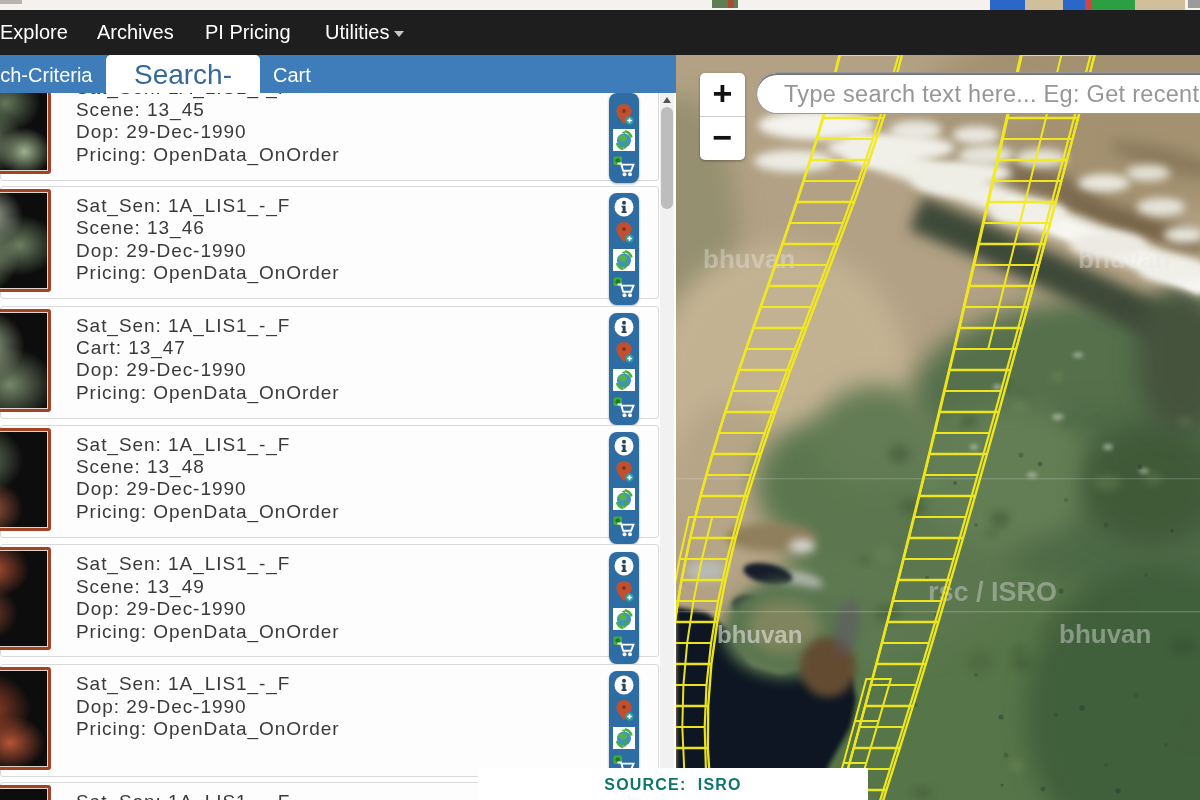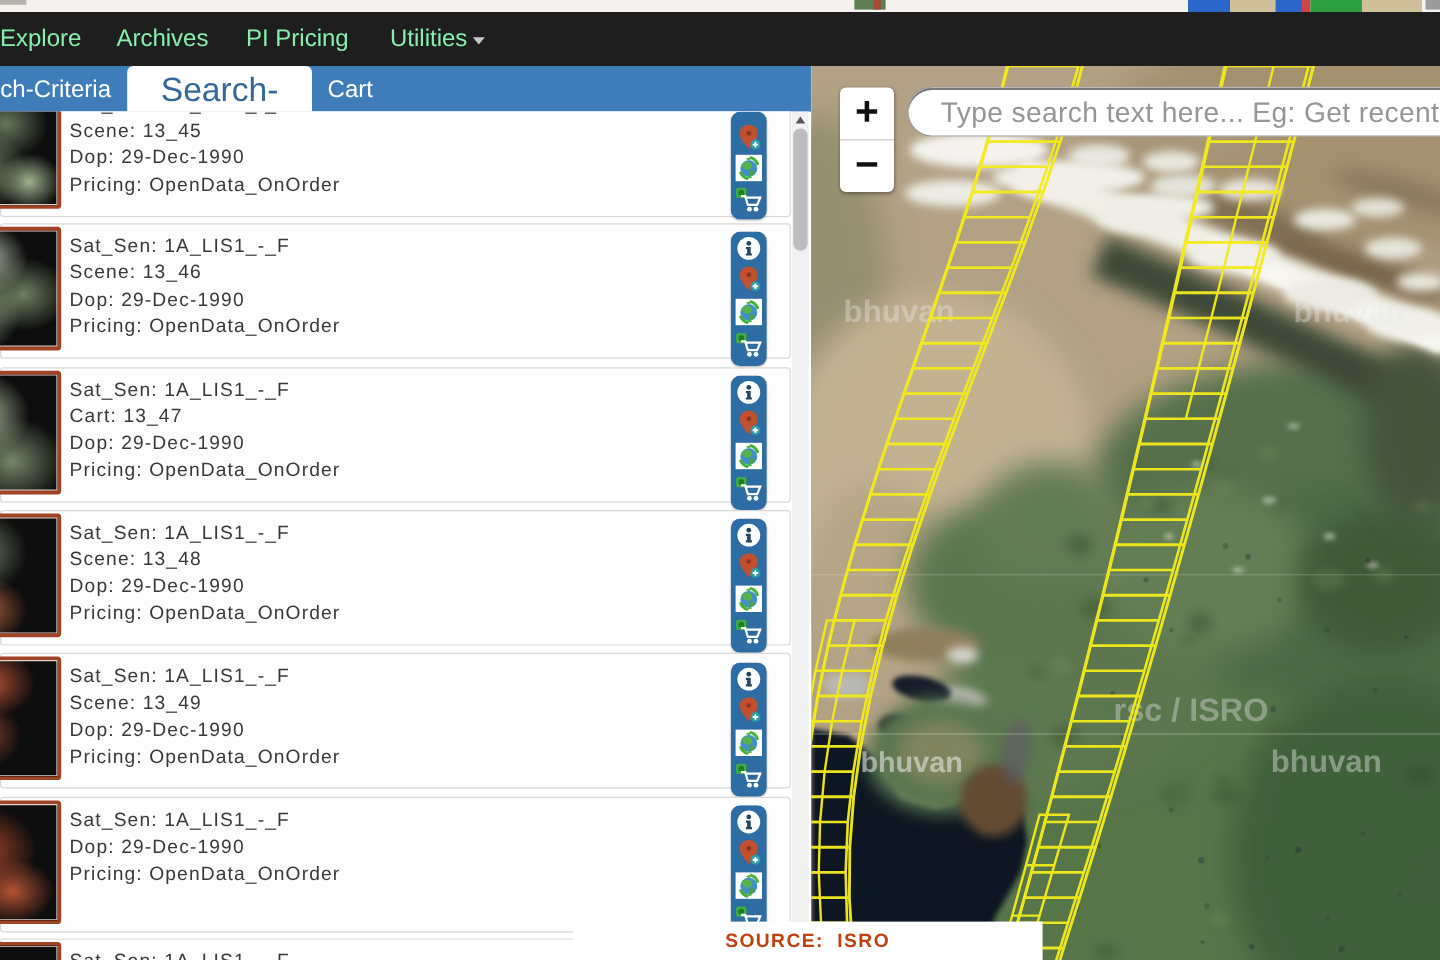--- a/index.html
+++ b/index.html
@@ -1,37 +1,37 @@
 <!DOCTYPE html>
 <html><head><meta charset="utf-8">
 <style>
 html,body{margin:0;padding:0}
 #app{position:relative;width:1200px;height:800px;overflow:hidden;background:#fff;font-family:"Liberation Sans",sans-serif}
 #topstrip{position:absolute;left:0;top:0;width:1200px;height:10px;background:#f4f1ee}
 .frag{position:absolute;top:0}
-#navbar{position:absolute;left:0;top:10px;width:1200px;height:45px;background:#1e1e1e;color:#86efac;font-size:20px}
+#navbar{position:absolute;left:0;top:10px;width:1200px;height:45px;background:#1e1e1e;color:#ffffff;font-size:20px}
 .nv{position:absolute;top:11px}
 #tabbar{position:absolute;left:0;top:55px;width:676px;height:38px;background:#3e7cba}
 .tab{position:absolute;top:0;height:38px;line-height:40px;font-size:20px;color:#fff}
 #activetab{position:absolute;left:106px;top:55px;width:154px;height:38px;background:#fff;border-radius:5px 5px 0 0;color:#35699c;text-align:center;line-height:40px;font-size:28px}
 #listwrap{position:absolute;left:0;top:93px;width:660px;height:707px;background:#fff;overflow:hidden}
 .item{position:absolute;left:0;width:657px;height:111px;background:#fdfdfd;border:1px solid #d9d9d9;border-radius:3px}
-.ln{margin-left:57px;font-size:16px;letter-spacing:0.95px;line-height:22.4px;color:#3a3a3a}
+.ln{margin-left:75px;font-size:19px;letter-spacing:0.95px;line-height:22.4px;color:#3a3a3a}
 .item .ln:first-child{margin-top:8px}
 .thumb{position:absolute;left:-50px;width:95px;height:97px;border:3px solid #a04327;border-radius:3px;background-color:#0d0d0d;box-shadow:inset 0 0 0 1px #ded5c8}
 .pill{position:absolute;filter:drop-shadow(0 1px 1px rgba(0,0,0,.3))}
 #scrollbar{position:absolute;left:660px;top:93px;width:14px;height:707px;background:#f1f1f1}
 #sthumb{position:absolute;left:1px;top:14px;width:12px;height:102px;background:#bdbdbd;border-radius:6px}
 #sarrow{position:absolute;left:3px;top:4px;width:0;height:0;border-left:4px solid transparent;border-right:4px solid transparent;border-bottom:6px solid #555}
 #map{position:absolute;left:676px;top:55px;width:524px;height:745px}
 #zoombtns{position:absolute;left:24px;top:18px;width:45px;height:87px;background:#fff;border-radius:5px;box-shadow:0 1px 3px rgba(0,0,0,.35)}
 #zoombtns .zb{width:45px;height:43px;text-align:center;font-size:34px;font-weight:700;color:#111;line-height:41px}
 #zoombtns .zb:first-child{border-bottom:1px solid #ccc}
 #searchpill{position:absolute;left:80px;top:17px;width:470px;height:40px;background:#fff;border-radius:21px 0 0 21px;border:1px solid #999;border-right:none;box-shadow:inset 0 2px 0 rgba(30,30,30,.6);line-height:42px;padding-left:27px;font-size:23.5px;letter-spacing:0.3px;color:#969696;white-space:nowrap;overflow:hidden}
-#sourcebar{position:absolute;left:478px;top:768px;width:390px;height:32px;background:#fff;text-align:center;font-size:16px;font-weight:700;color:#c2410c;line-height:33px;letter-spacing:1.2px}
+#sourcebar{position:absolute;left:478px;top:768px;width:390px;height:32px;background:#fff;text-align:center;font-size:16px;font-weight:700;color:#0f766e;line-height:33px;letter-spacing:1.2px}
 </style></head>
 <body>
 <div id="app">
 <svg width="0" height="0" style="position:absolute">
       <defs>
 <g id="icinfo">
           <circle cx="11" cy="11" r="9.5" fill="#fff"></circle>
           <circle cx="11" cy="6.8" r="2" fill="#27445e"></circle>
           <path d="M8.6,9.8 L12.6,9.8 L12.6,15.2 L13.6,15.2 L13.6,17 L8.6,17 L8.6,15.2 L9.6,15.2 L9.6,11.6 L8.6,11.6 Z" fill="#27445e"></path>
         </g>

